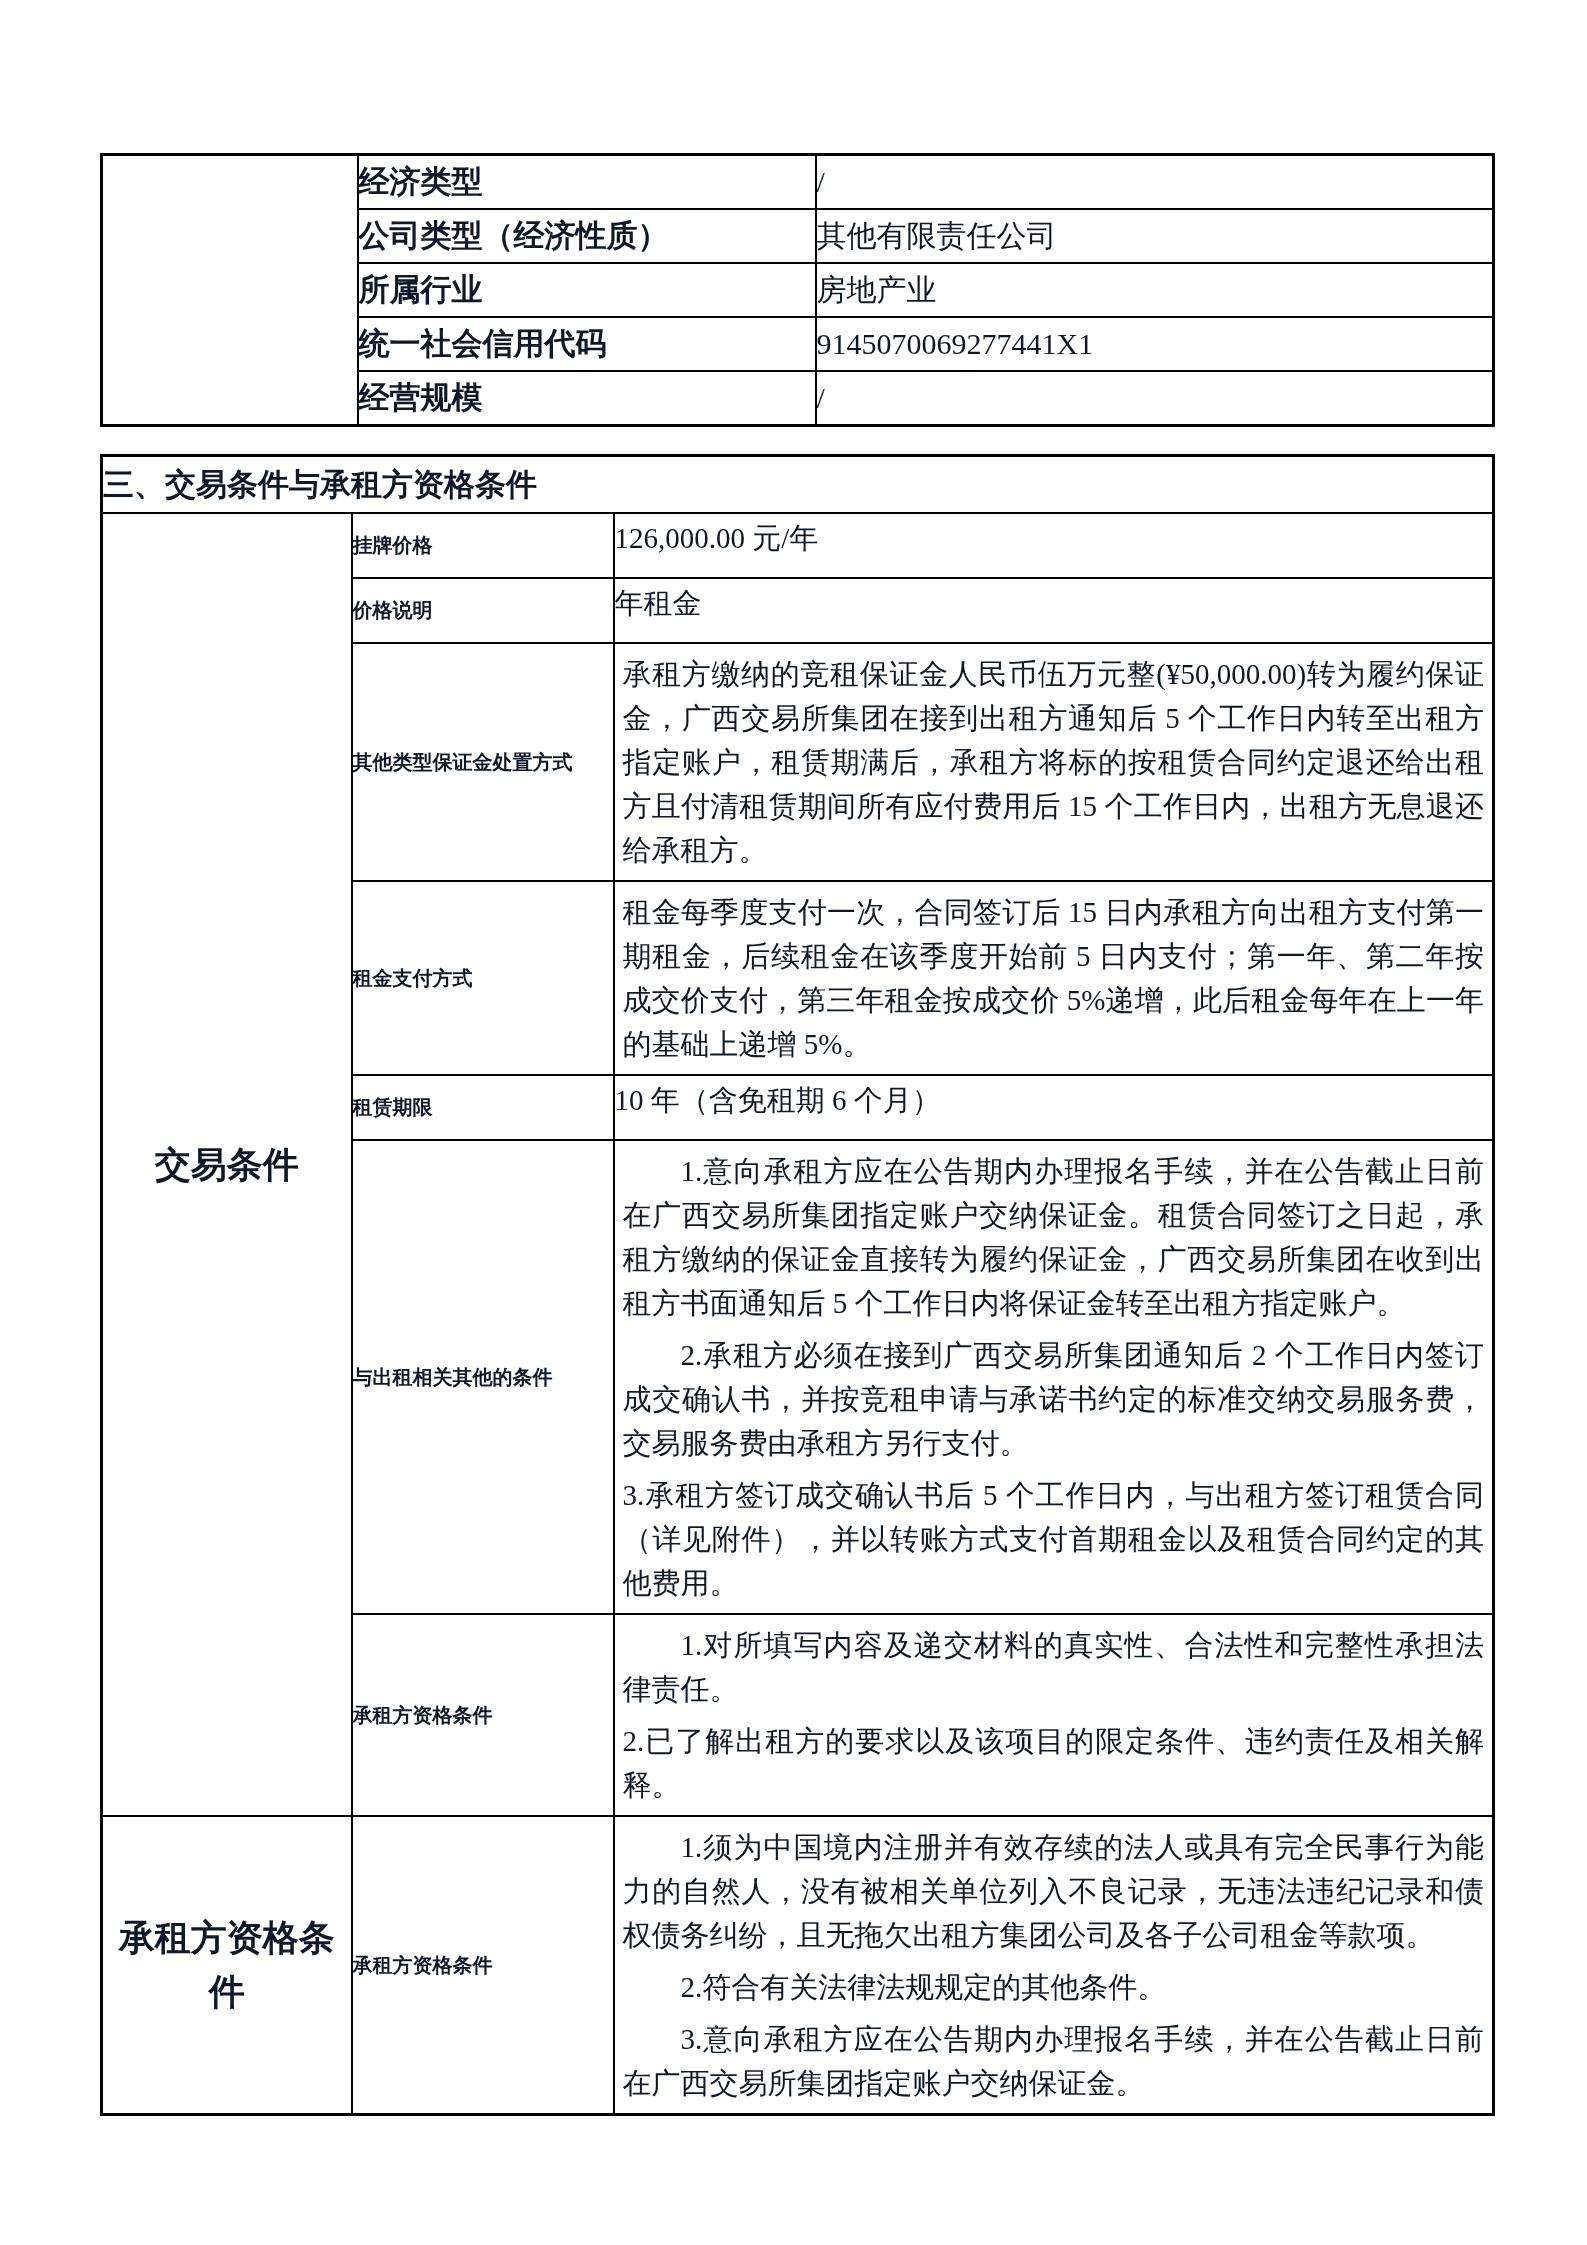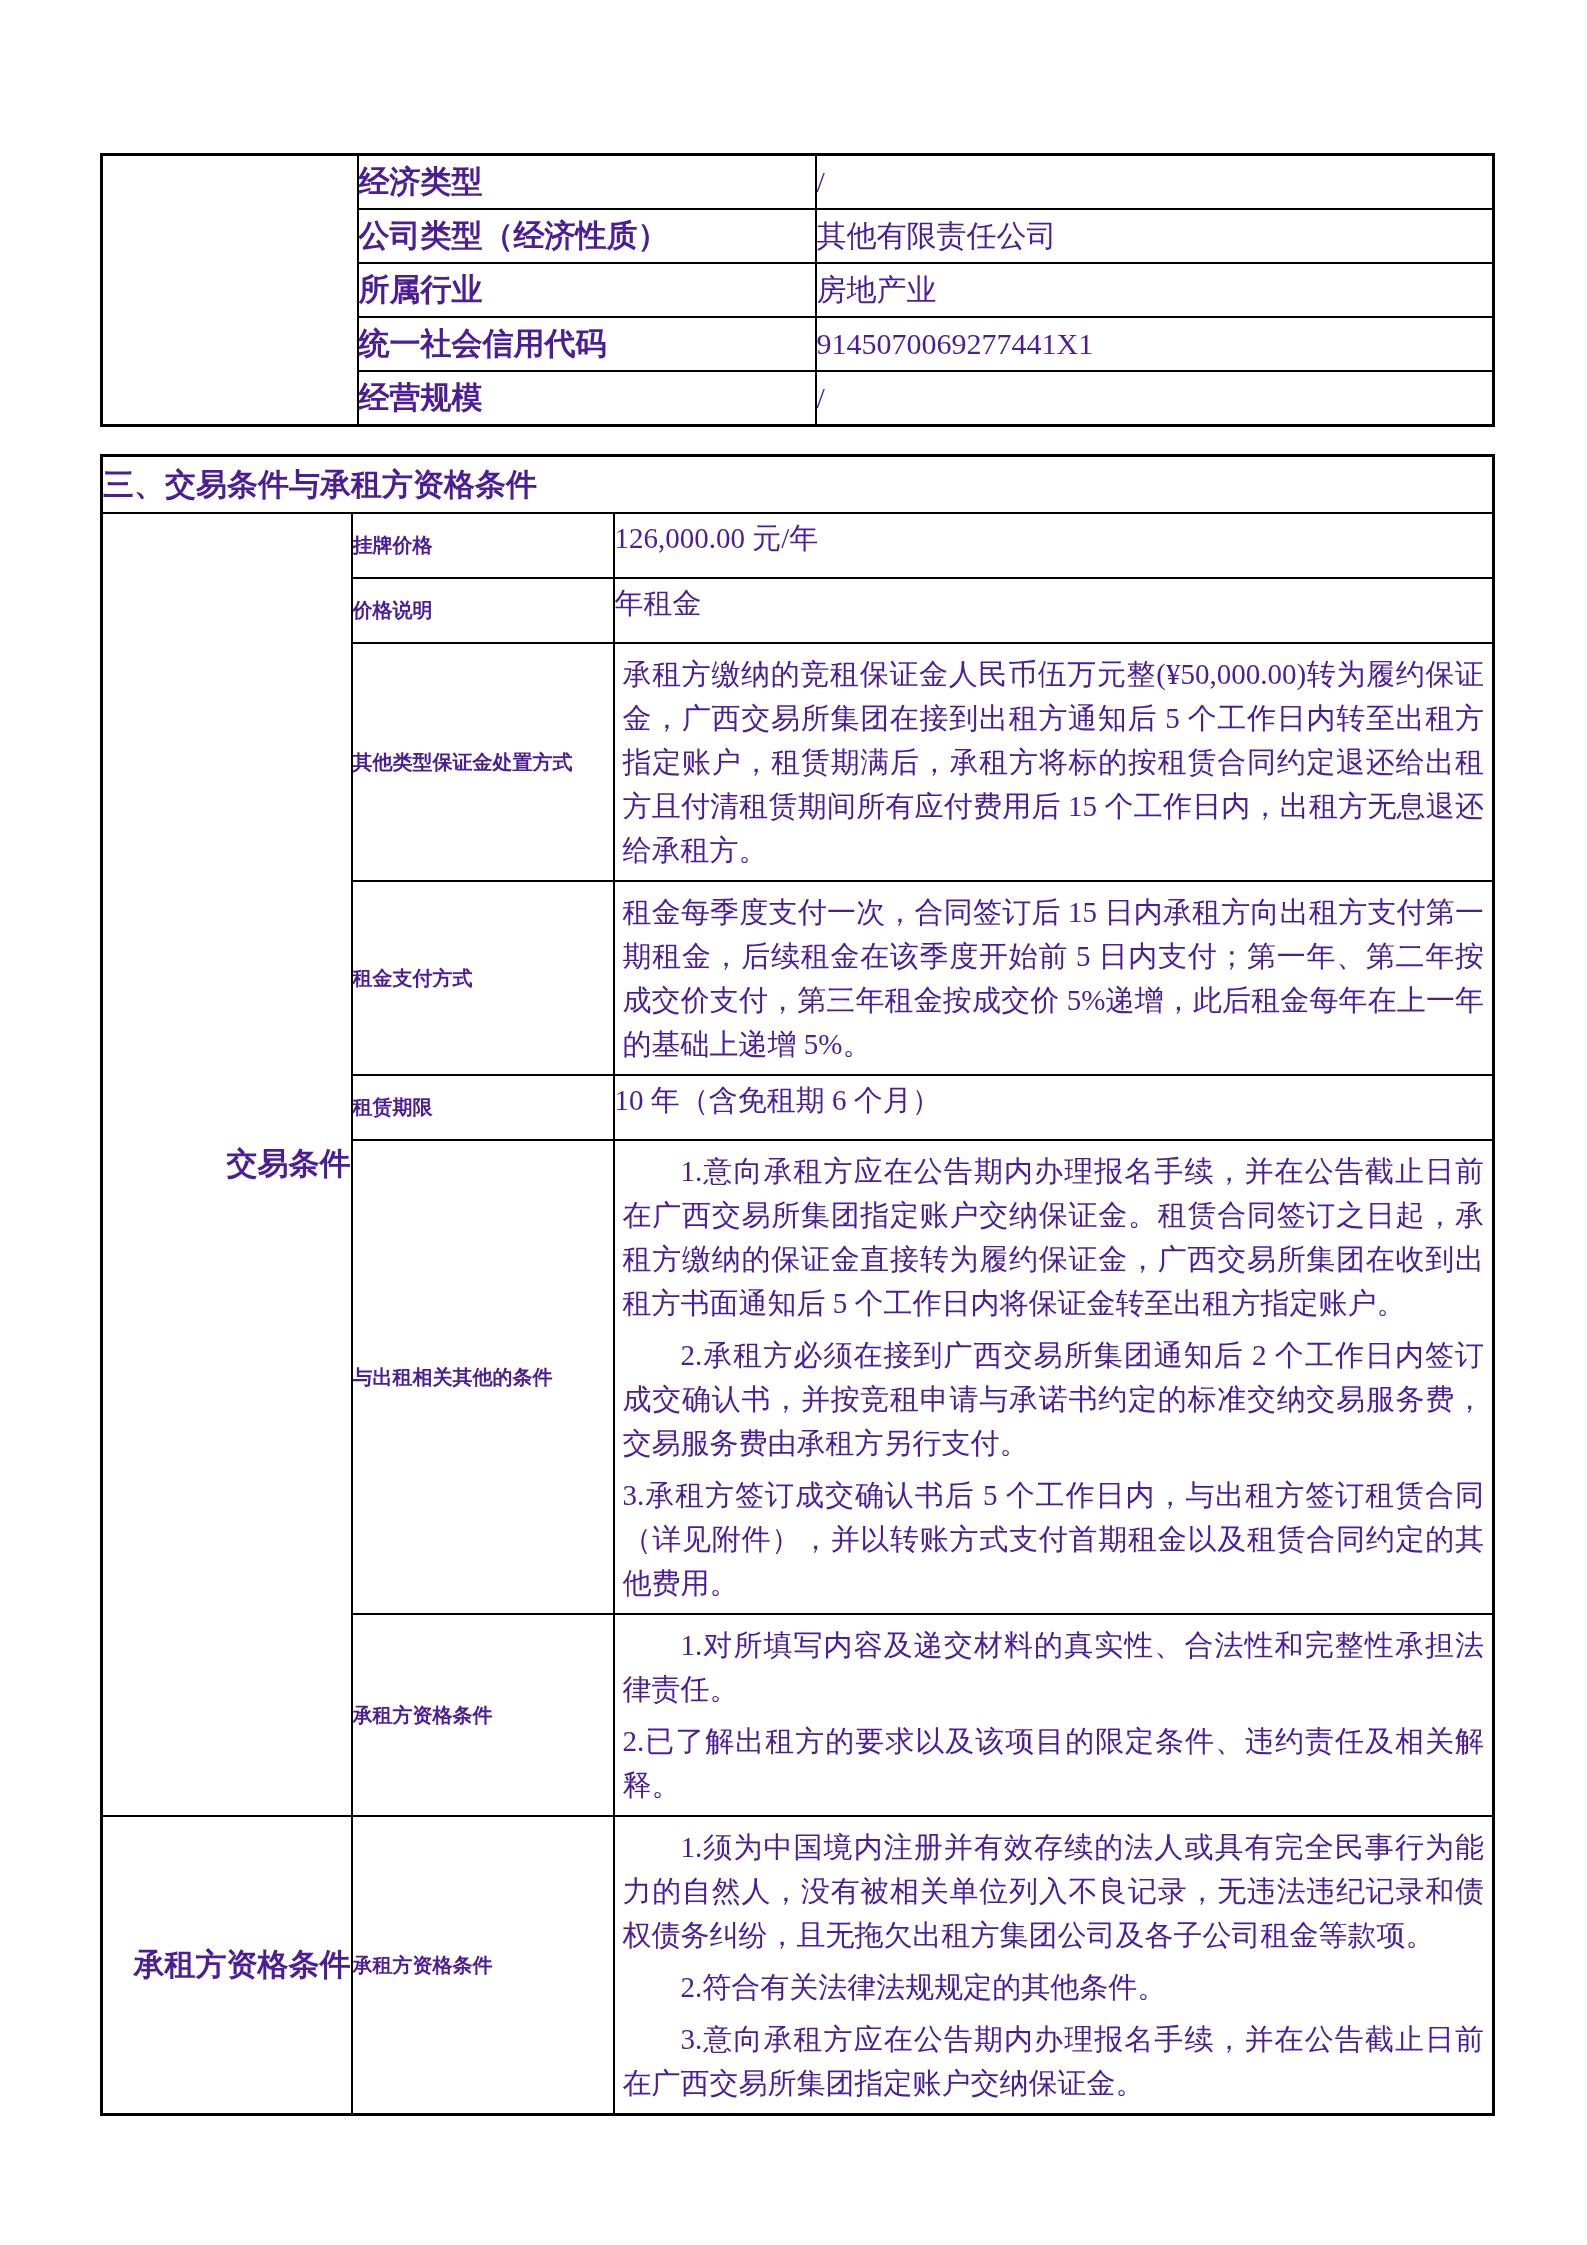--- a/index.html
+++ b/index.html
@@ -8,21 +8,21 @@
     background: #ffffff;
     width: 1587px;
     height: 2245px;
     overflow: hidden;
   }
   .page {
     position: relative;
     width: 1587px;
     height: 1633px;
     background: #ffffff;
-    color: #4c1d95;
+    color: #0f172a;
     text-decoration: underline;
   }
   table.doc-tbl {
     border-collapse: collapse;
     table-layout: fixed;
     position: absolute;
     border: 3px solid #000000;
   }
   table.doc-tbl td {
     border: 2px solid #000000;
@@ -61,22 +61,22 @@
     top: 454px;
     width: 1392px;
   }
   .section-header {
     font-size: 31px;
     height: 55px;
     padding-left: 18px;
     text-align: left;
   }
   .group-label {
-    font-size: 31px;
-    text-align: right;
+    font-size: 36px;
+    text-align: center;
     line-height: 1.5;
     padding: 0 24px;
   }
   .row-label {
     font-size: 20px;
     text-align: left;
     line-height: 1.55;
     padding: 6px 15px;
   }
   .value-cell {

